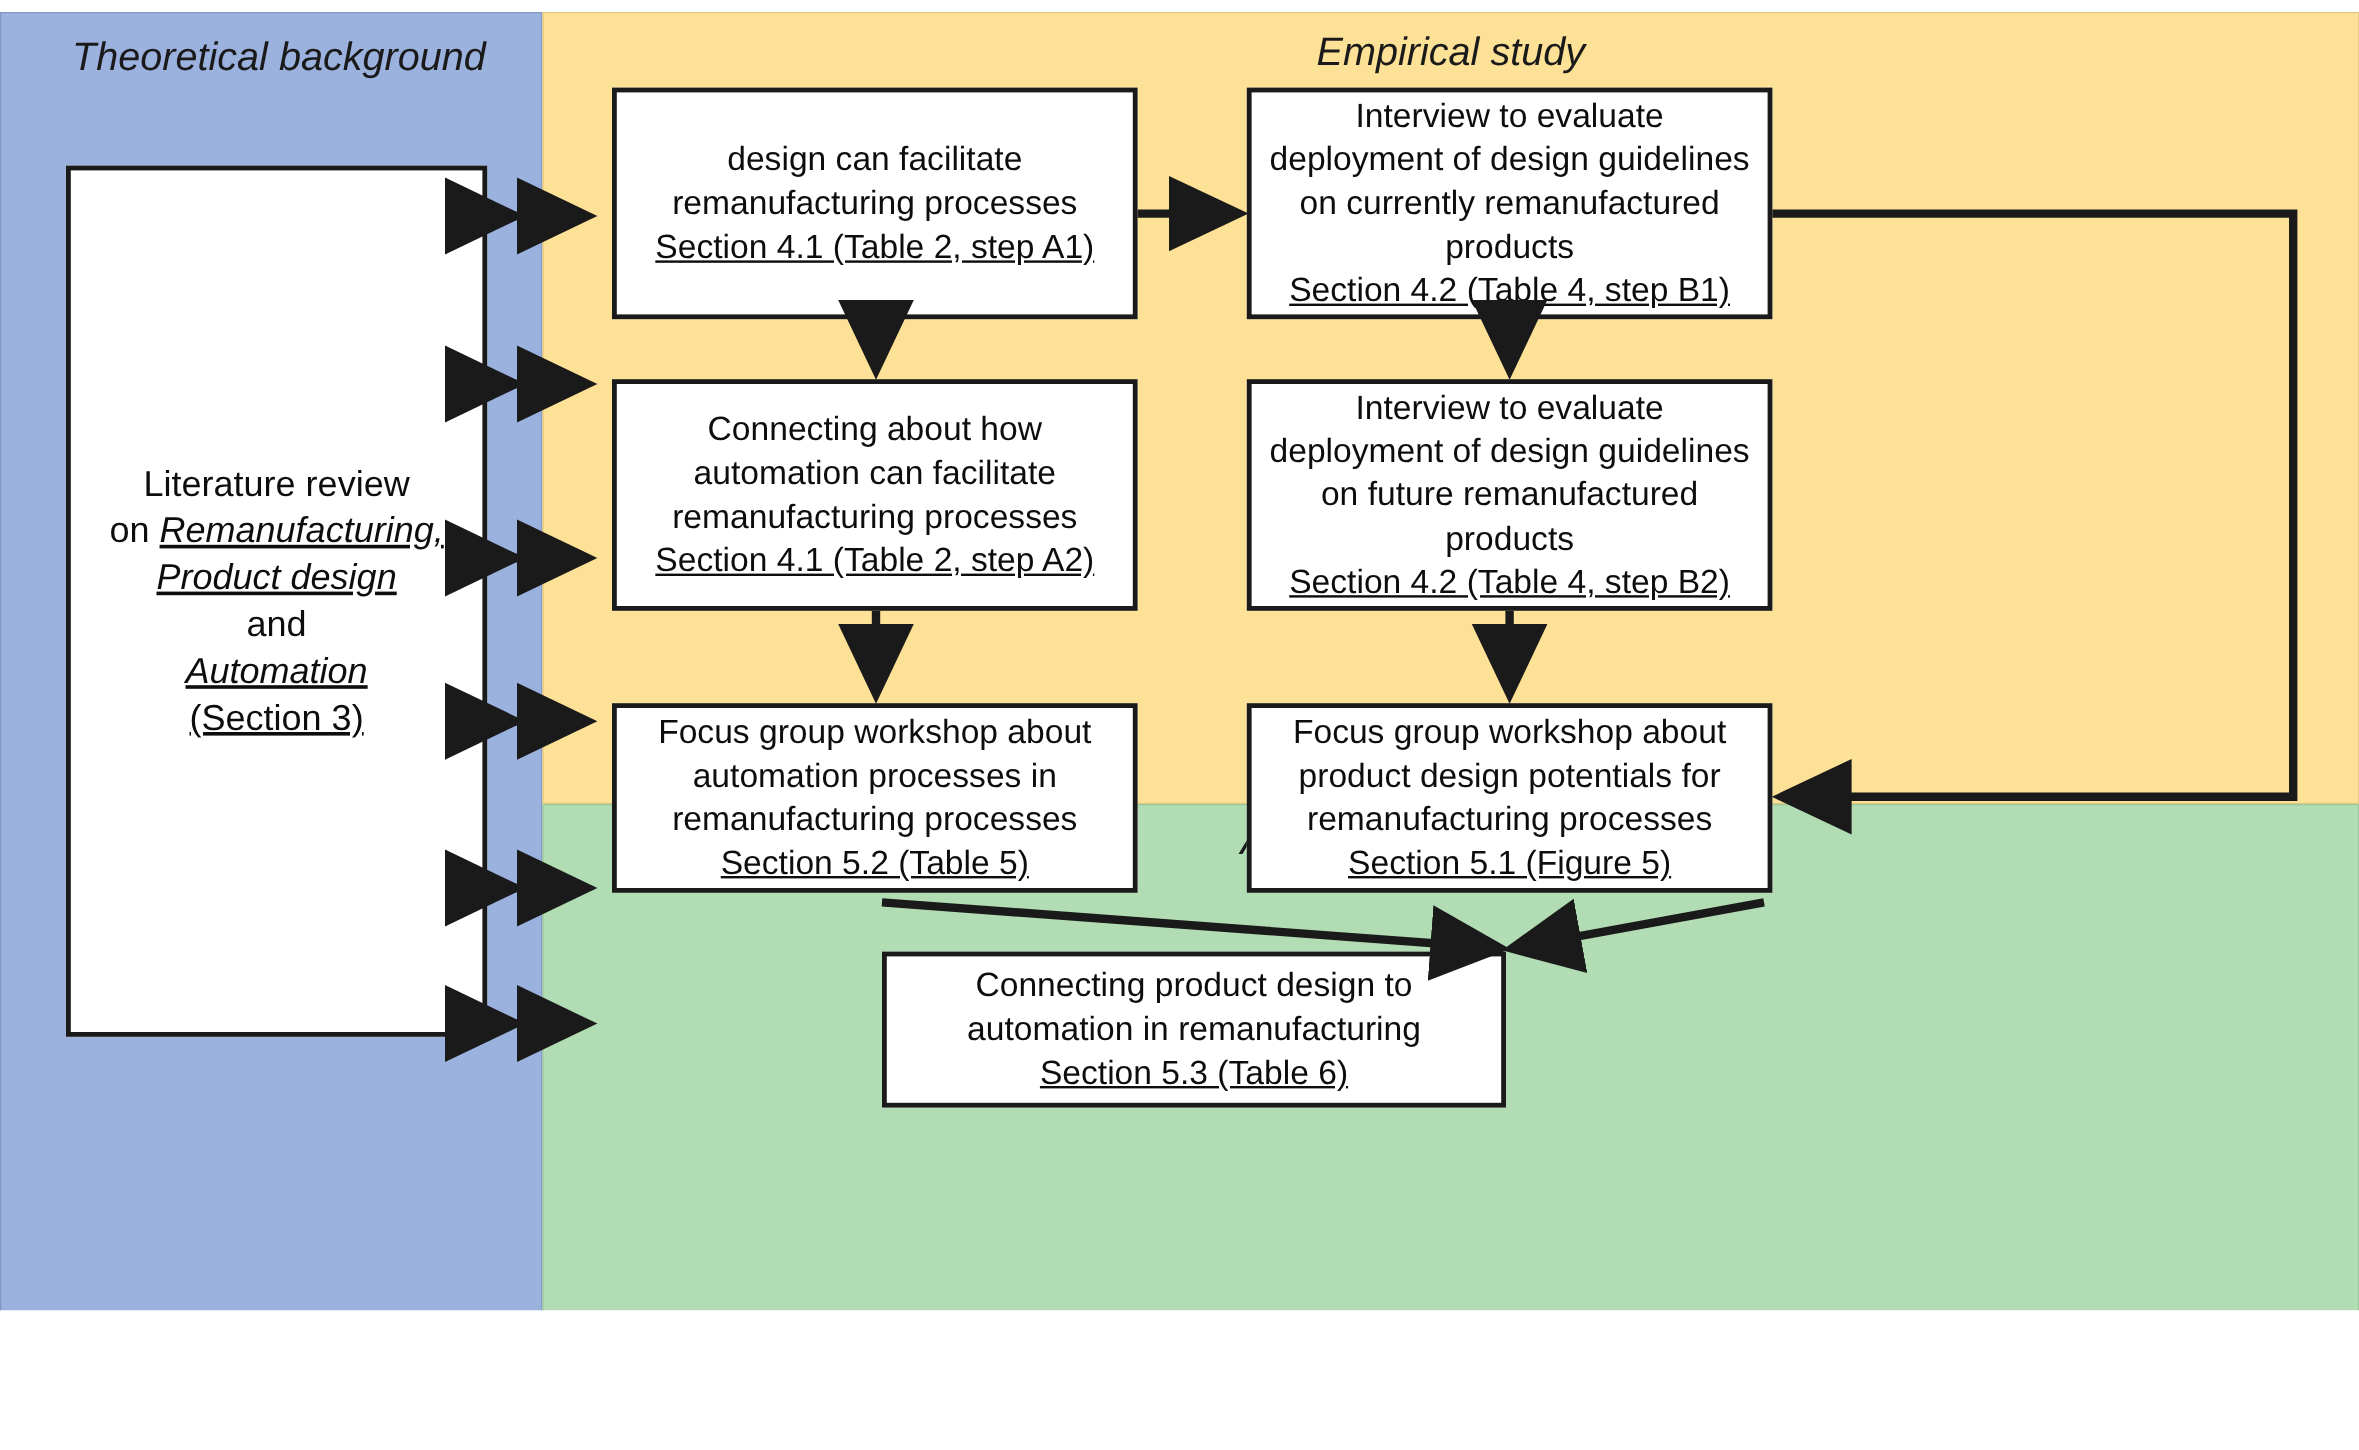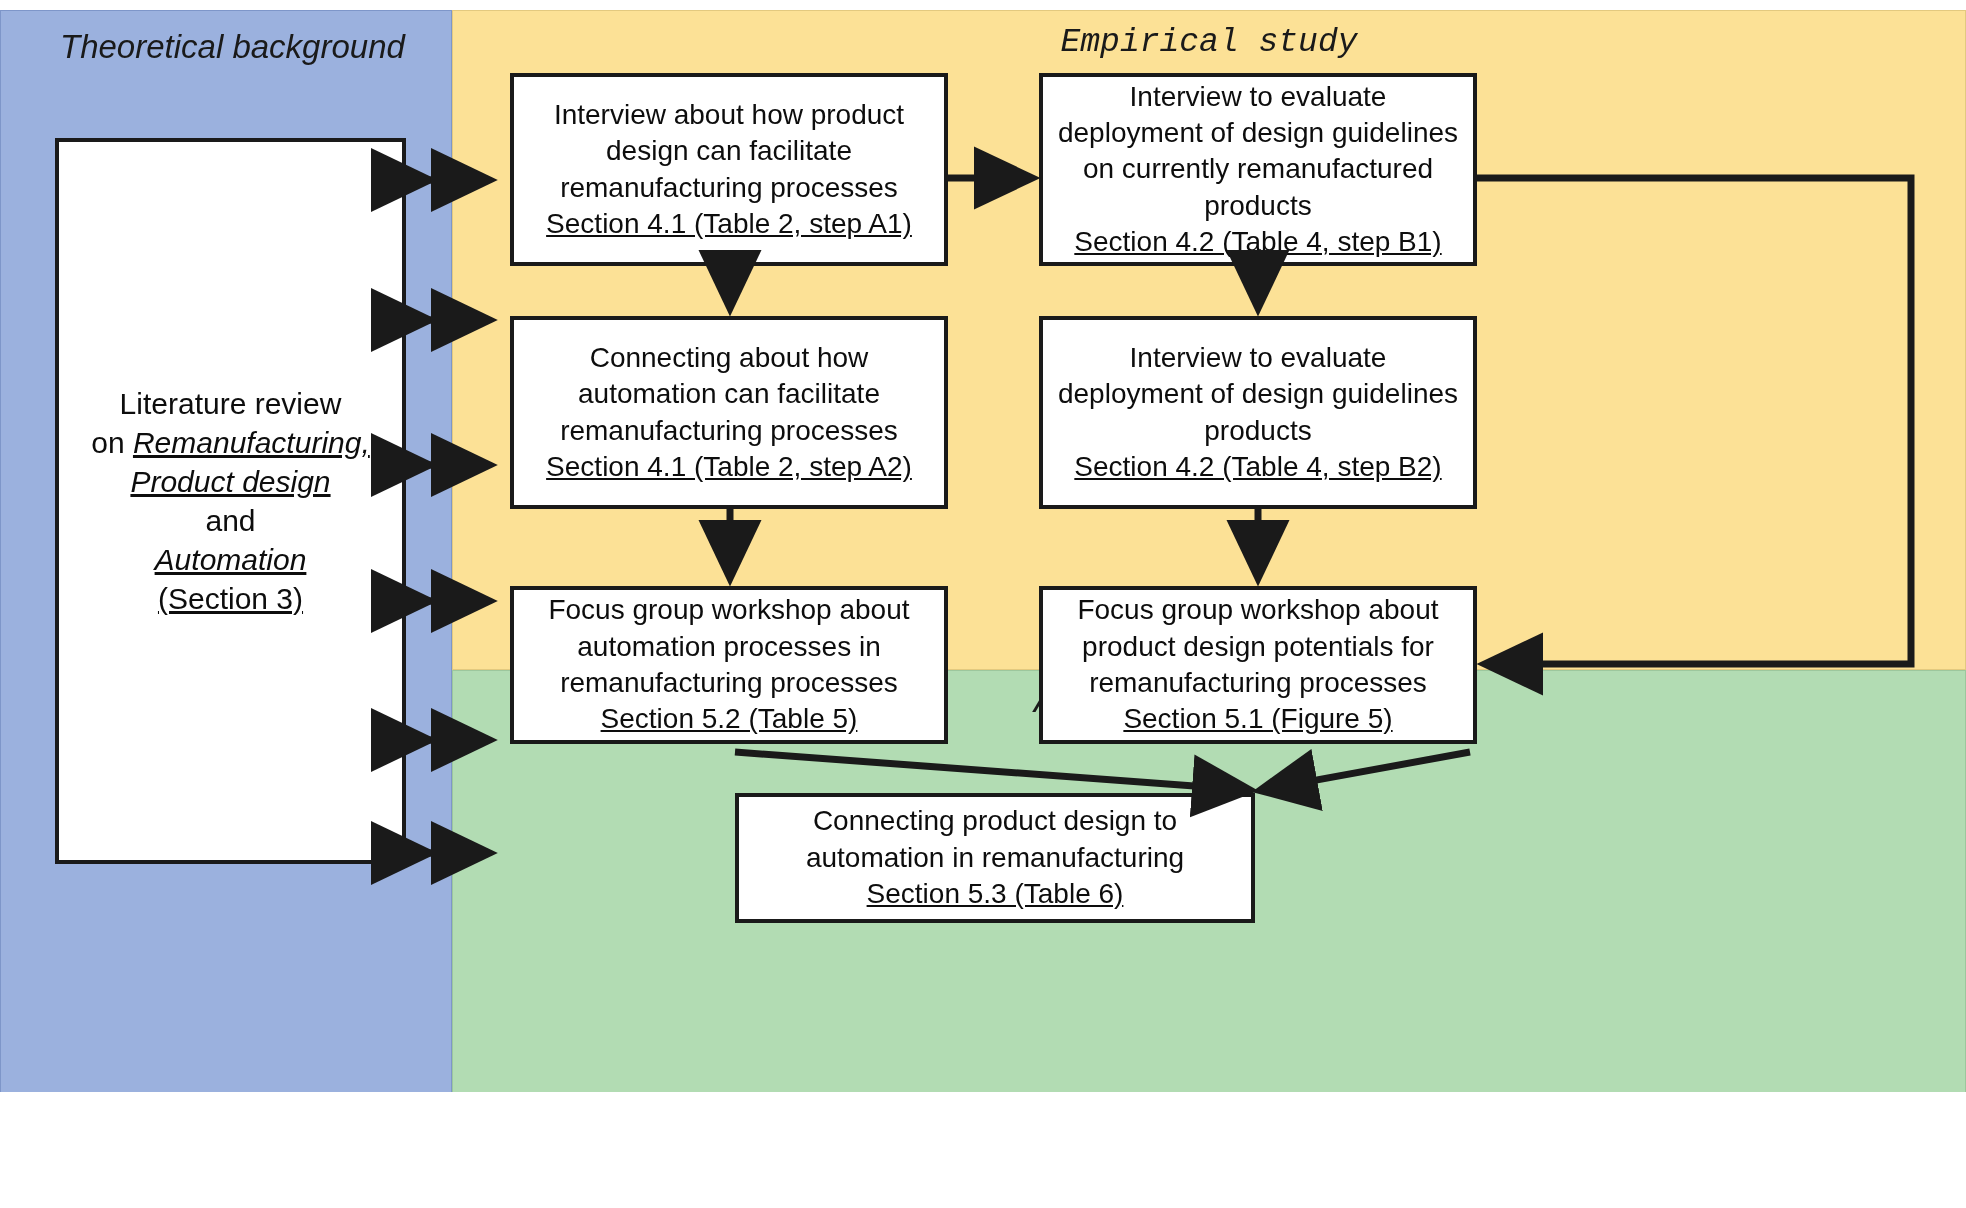--- a/index.html
+++ b/index.html
@@ -6,21 +6,21 @@
   body{font-family:"Liberation Sans",sans-serif;}
   #stage{position:relative;width:1966px;height:1092px;background:#ffffff;overflow:hidden;}
 
   .panel{position:absolute;box-sizing:border-box;}
   #panel-theoretical{left:0px;top:10px;width:452px;height:1186px;background:#9BB1DE;border:1px solid #7e96c9;}
   #panel-empirical{left:452px;top:10px;width:1514px;height:660px;background:#FCE196;border:1px solid #e3c97f;}
   #panel-analysis{left:452px;top:670px;width:1514px;height:526px;background:#B2DCB3;border:1px solid #9cc79d;}
 
   .panel-title{position:absolute;font-style:italic;font-size:33px;color:#1a1a1a;white-space:nowrap;}
   #title-theoretical{left:60px;top:28px;}
-  #title-empirical{left:452px;top:24px;width:1514px;text-align:center;font-family:Liberation Mono, monospace;}
+  #title-empirical{left:452px;top:24px;width:1514px;text-align:center;}
   #title-analysis{left:452px;top:682px;width:1514px;text-align:center;}
 
   .node{position:absolute;box-sizing:border-box;background:#ffffff;border:4px solid #1a1a1a;
         display:flex;align-items:center;justify-content:center;text-align:center;
         font-size:28px;line-height:1.30;color:#0d0d0d;padding:4px 10px;}
   .node .inner{width:100%;}
   .sec{text-decoration:underline;}
   em{font-style:italic;text-decoration:underline;}
 
   #node-literature{left:55px;top:138px;width:351px;height:726px;font-size:30px;justify-content:flex-end;}
@@ -53,21 +53,20 @@
       <div><span>on </span><em>Remanufacturing,</em></div>
       <div><em>Product design</em></div>
       <div>and</div>
       <div><em>Automation</em></div>
       <div class="sec">(Section 3)</div>
     </div>
   </div>
 
   <div class="node" id="node-a1">
     <div class="inner">
-      <div>Interview about how product</div>
       <div>design can facilitate</div>
       <div>remanufacturing processes</div>
       <div class="sec">Section 4.1 (Table 2, step A1)</div>
     </div>
   </div>
 
   <div class="node" id="node-b1">
     <div class="inner">
       <div>Interview to evaluate</div>
       <div>deployment of design guidelines</div>
@@ -83,20 +82,21 @@
       <div>automation can facilitate</div>
       <div>remanufacturing processes</div>
       <div class="sec">Section 4.1 (Table 2, step A2)</div>
     </div>
   </div>
 
   <div class="node" id="node-b2">
     <div class="inner">
       <div>Interview to evaluate</div>
       <div>deployment of design guidelines</div>
+      <div>on future remanufactured</div>
       <div>products</div>
       <div class="sec">Section 4.2 (Table 4, step B2)</div>
     </div>
   </div>
 
   <div class="node" id="node-fg-left">
     <div class="inner">
       <div>Focus group workshop about</div>
       <div>automation processes in</div>
       <div>remanufacturing processes</div>

